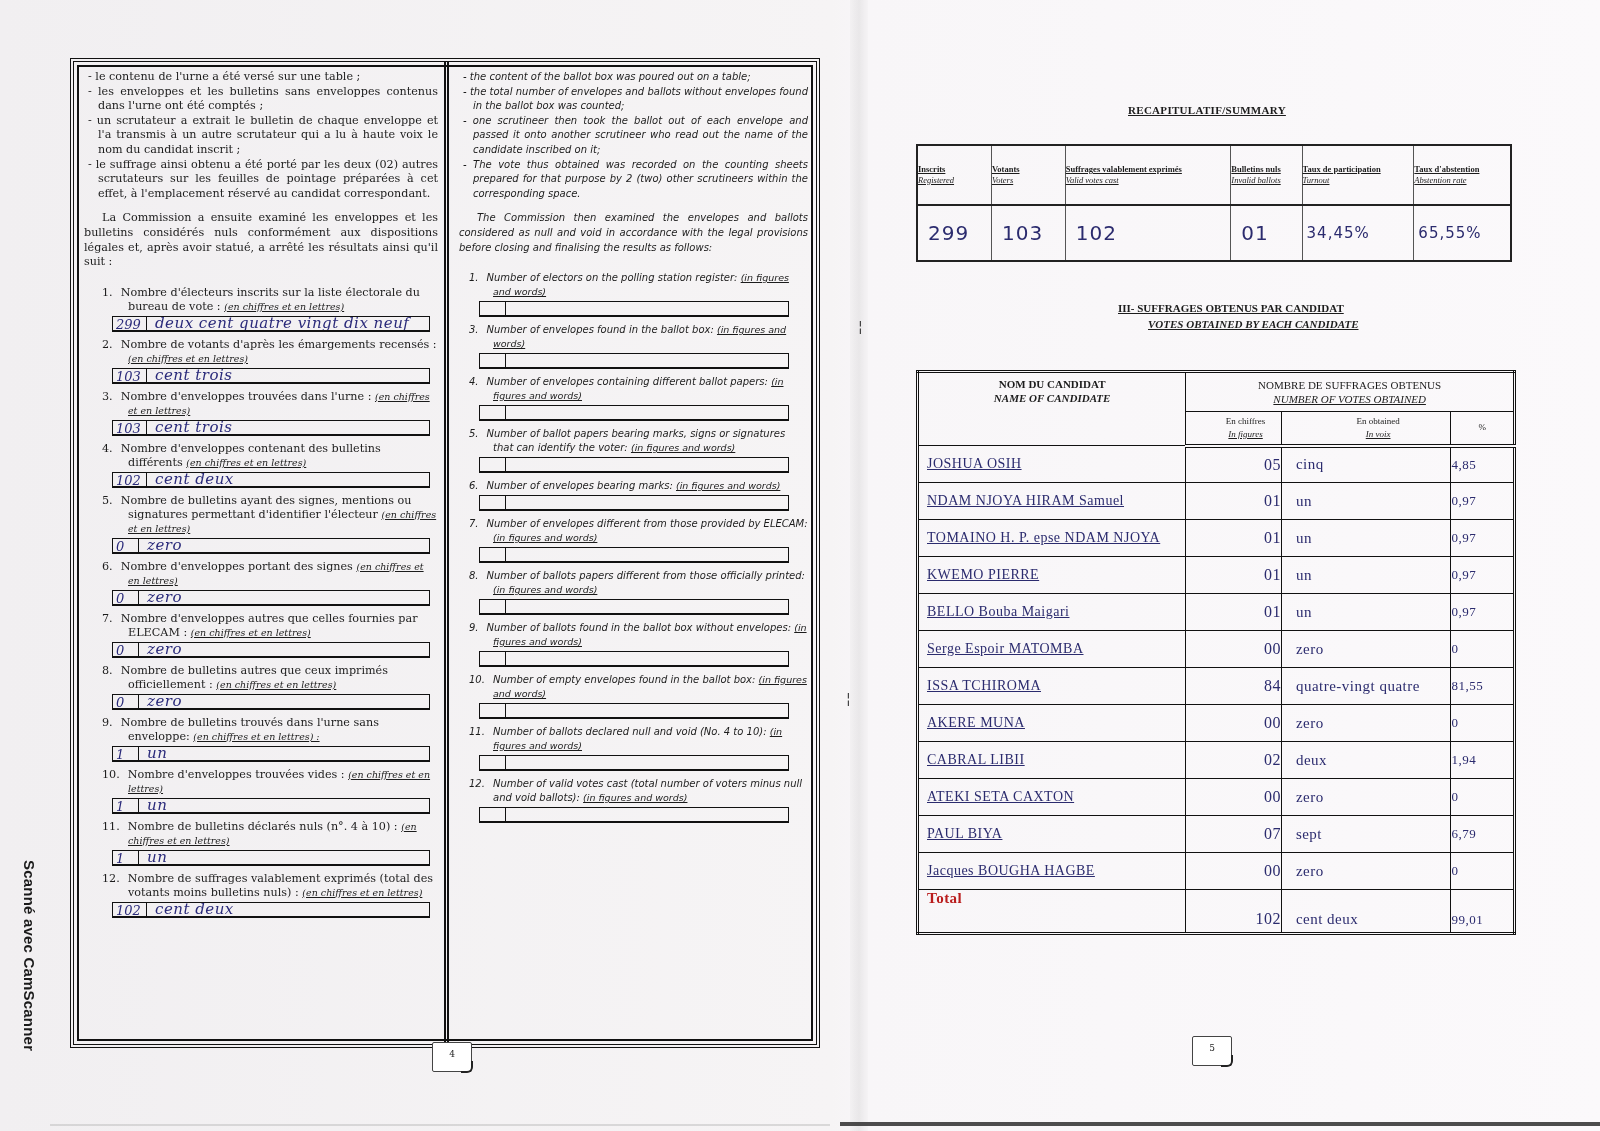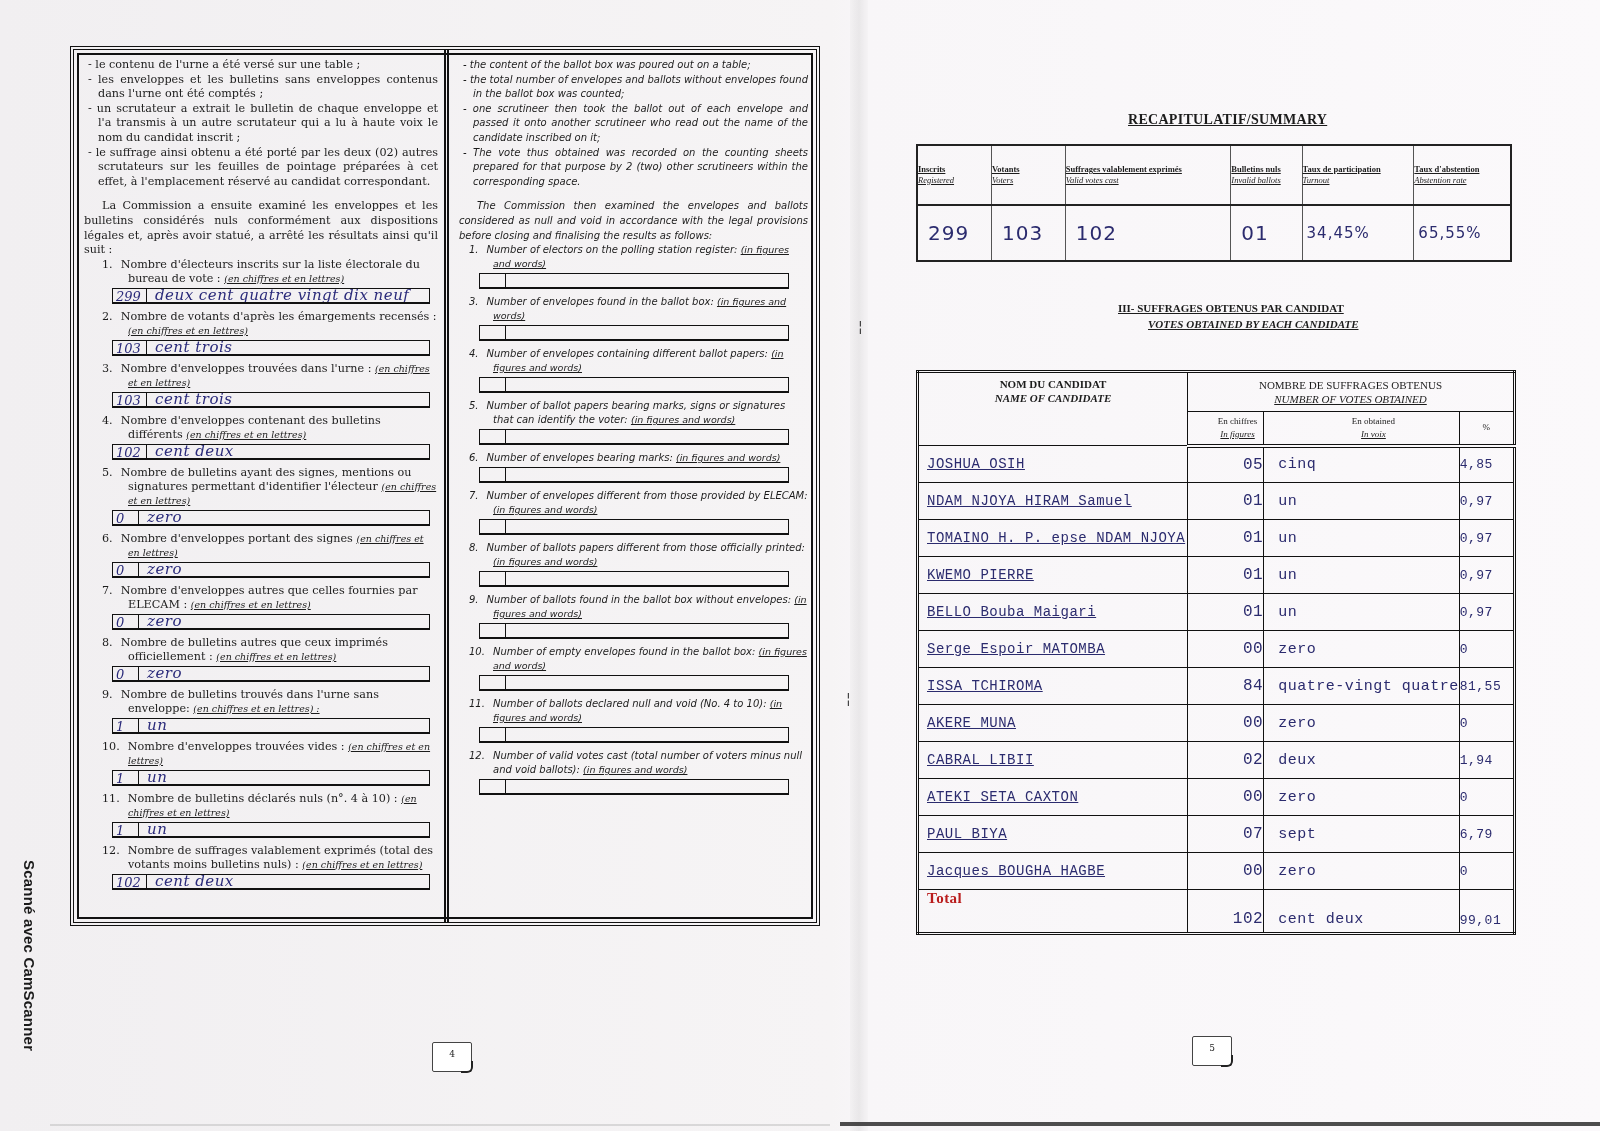--- a/index.html
+++ b/index.html
@@ -22,34 +22,34 @@
   .watermark {
     position: absolute; left: 14px; top: 1100px;
     transform: rotate(90deg); transform-origin: left top;
     width: 240px; margin-left: 24px; margin-top: -240px;
     font-family: "Liberation Sans", sans-serif; font-weight: bold; font-size: 15px; color: #1a1a1a;
     letter-spacing: 0.2px;
   }
 
   
   .left-frame {
-    position: absolute; left: 70px; top: 46px; width: 750px; height: 880px;
+    position: absolute; left: 70px; top: 58px; width: 750px; height: 990px;
     border: 4px double #111; outline: 2px solid #111; outline-offset: -9px;
     display: flex;
   }
   .col { position: relative; height: 100%; }
   .col-fr { width: 375px; border-right: 5px double #111; padding: 8px 6px 0 10px; }
   .col-en { flex: 1; padding: 8px 8px 0 10px; }
 
   .intro li { list-style: none; font-size: 11.2px; line-height: 14.6px; text-align: justify; padding-left: 14px; text-indent: -10px; }
   .intro.en li { font-style: italic; font-family: "DejaVu Sans", sans-serif; font-size: 10px; line-height: 14.6px; }
   .para { font-size: 11.2px; line-height: 14.6px; text-align: justify; text-indent: 18px; margin-top: 10px; }
   .para.en { font-style: italic; font-family: "DejaVu Sans", sans-serif; font-size: 10px; }
 
-  .items { margin-top: 0; }
+  .items { margin-top: 16px; }
   .item { margin-bottom: 6px; }
   .q { font-size: 11.2px; line-height: 14px; padding-left: 44px; text-indent: -26px; }
   .en .q { font-style: italic; font-family: "DejaVu Sans", sans-serif; font-size: 10px; padding-left: 34px; text-indent: -24px; }
   .q .hint { font-style: italic; font-size: 9.5px; text-decoration: underline; }
   .answer-box {
     margin-left: 28px; margin-top: 2px; width: 318px; height: 16px;
     border: 1.5px solid #111; border-bottom-width: 2px; display: flex; align-items: center;
     font-family: "DejaVu Serif", serif; font-style: italic; color: #2a2a7a; font-size: 14px; line-height: 16px; overflow: hidden;
   }
   .en .answer-box { margin-left: 20px; width: 310px; }
@@ -58,22 +58,22 @@
   .answer-box.wide .fig { width: 34px; }
 
   .page-tab {
     position: absolute; width: 40px; height: 30px; border: 1.5px solid #444; border-radius: 2px;
     background: #fff; font-size: 9px; text-align: center; line-height: 22px;
   }
   .page-tab::after { content: ""; position: absolute; right: -2px; bottom: -2px; width: 10px; height: 10px; border-right: 2px solid #222; border-bottom: 2px solid #222; border-radius: 0 0 6px 0; }
 
   
   .summary-title {
-    position: absolute; left: 1128px; top: 112px; font-family: "Liberation Serif", serif;
-    font-weight: bold; font-size: 14px; text-decoration: underline; letter-spacing: .3px;
+    position: absolute; left: 1128px; top: 104px; font-family: "Liberation Serif", serif;
+    font-weight: bold; font-size: 11px; text-decoration: underline; letter-spacing: .3px;
   }
   table { border-collapse: collapse; }
   .summary {
     position: absolute; left: 916px; top: 144px; width: 596px; height: 118px;
     border: 2px solid #222;
   }
   .summary th, .summary td { border: 1px solid #555; text-align: left; }
   .summary th { height: 60px; font-size: 8.5px; line-height: 11px; font-family: "Liberation Serif", serif; font-weight: bold; }
   .summary th span { display: block; font-weight: normal; font-style: italic; text-decoration: underline; }
   .summary th b { text-decoration: underline; }
@@ -90,21 +90,21 @@
   .cand {
     position: absolute; left: 916px; top: 370px; width: 600px;
     border: 3px double #111;
   }
   .cand th, .cand td { border: 1.5px solid #111; }
   .cand th { font-family: "Liberation Serif", serif; font-weight: bold; font-size: 11px; line-height: 14px; }
   .cand th .en { display: block; font-style: italic; }
   .cand th.sub { font-size: 9px; font-weight: normal; height: 34px; line-height: 13px; }
   .cand th.sub span { display: block; font-style: italic; text-decoration: underline; padding-left: 24px; }
   .cand tr.head-bottom th { border-bottom: 4px double #111; }
-  .cand td { height: 37px; font-family: Liberation Mono, monospace; color: #2b2b6e; font-size: 15px; letter-spacing: .5px; white-space: nowrap; overflow: hidden; }
+  .cand td { height: 37px; font-family: Liberation Serif, serif; color: #2b2b6e; font-size: 15px; letter-spacing: .5px; white-space: nowrap; overflow: hidden; }
   .cand td.name { width: 272px; padding-left: 8px; text-decoration: underline; text-transform: none; font-size: 14px; }
   .cand td.fig { width: 102px; text-align: right; font-size: 16px; }
   .cand td.words { width: 174px; padding-left: 14px; }
   .cand td.pct { width: 68px; text-align: left; font-size: 13px; }
   .cand tr.total td.name { text-decoration: none; font-family: "Liberation Serif", serif; font-weight: bold; color: #b91c1c; font-size: 15px; vertical-align: top; padding-top: 0; }
   .cand tr.total td { height: 44px; vertical-align: bottom; padding-bottom: 4px; }
 
   .margin-mark { position: absolute; font-size: 14px; color: #333; }
 </style>
 </head>

